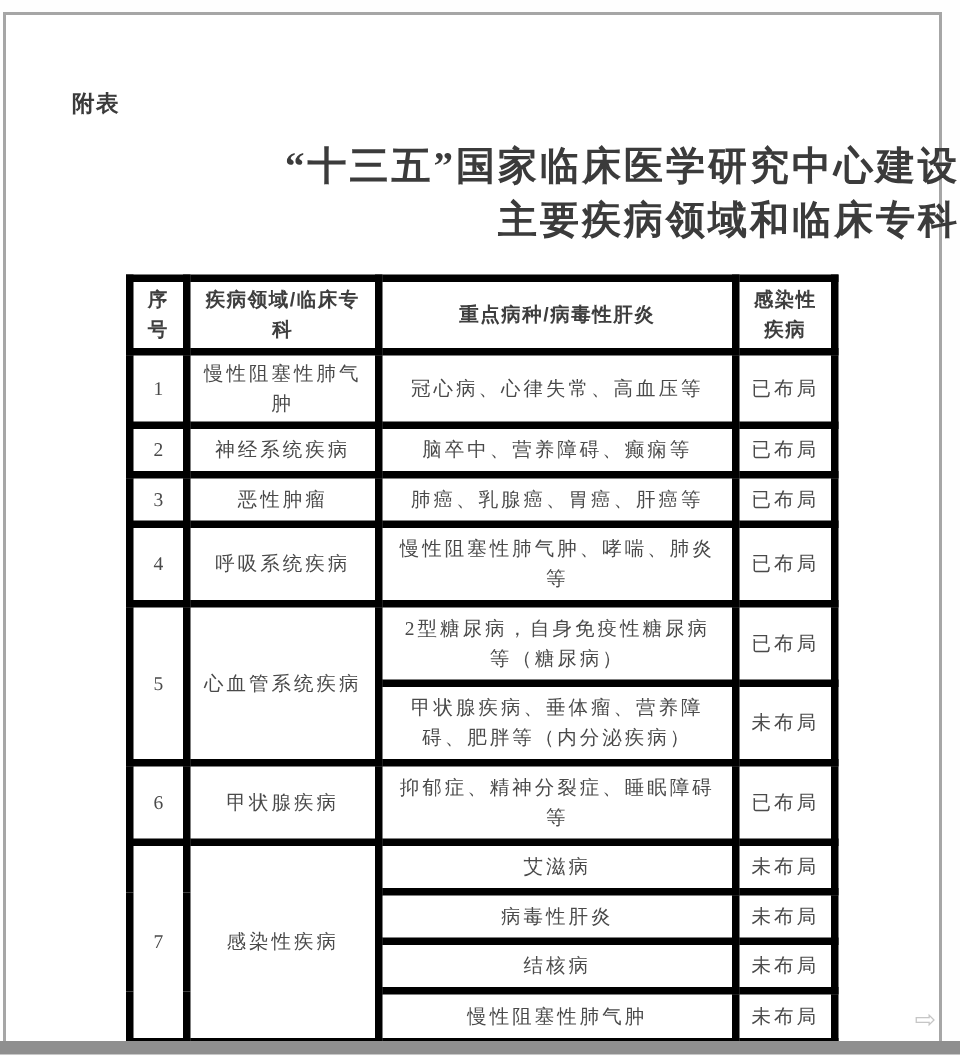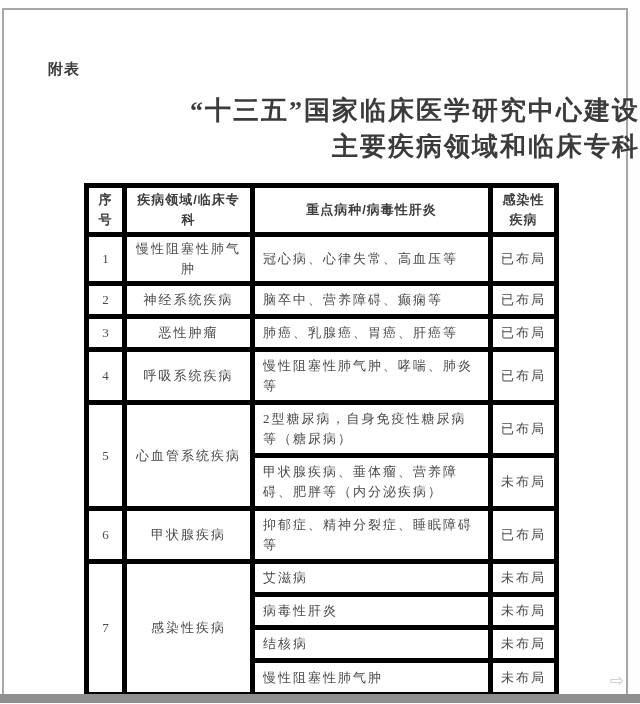--- a/index.html
+++ b/index.html
@@ -75,21 +75,21 @@
   }
   .main-table th {
     font-family: "Liberation Sans", sans-serif;
     font-weight: bold;
     font-size: 13px;
     letter-spacing: 1px;
     color: #3e3e3e;
     height: 30px;
   }
   .main-table td.cell-diseases {
-    text-align: left;
+    text-align: center;
     padding: 4px 8px;
     font-family: Liberation Serif, serif;
   }
   .main-table td.cell-no {
     letter-spacing: 0;
   }
   tr.h-std  { height: 32px; }
   tr.h-tall { height: 50px; }
   tr.h-last { height: 34px; }
   .next-arrow {

